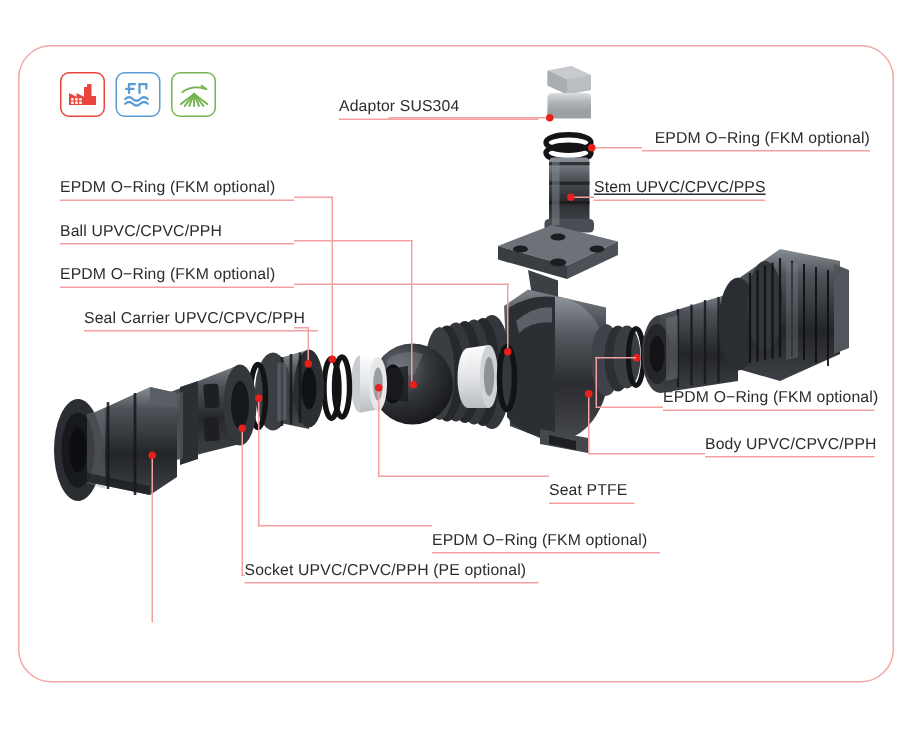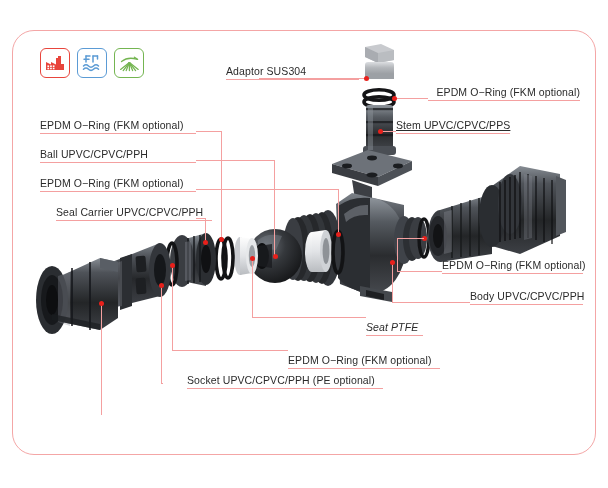--- a/index.html
+++ b/index.html
@@ -383,26 +383,26 @@
   </div>
   <div class="lbl" style="left:40px;top:177px;">
     <span class="txt">EPDM O−Ring (FKM optional)</span>
     <span class="rule" style="width:156px;"></span>
   </div>
   <div class="lbl" style="left:40px;top:206px;margin-left:16px;">
     <span class="txt">Seal Carrier UPVC/CPVC/PPH</span>
     <span class="rule" style="width:156px;"></span>
   </div>
 
-  <div class="lbl" style="left:163px;top:374px;margin-left:24px;">
+  <div class="lbl" style="left:163px;top:374px;">
     <span class="txt">Socket UPVC/CPVC/PPH (PE optional)</span>
     <span class="rule" style="width:196px;"></span>
   </div>
 
-  <div class="lbl" style="left:366px;top:321px;font-style:italic;">
+  <div class="lbl" style="left:366px;top:321px;">
     <span class="txt">Seat PTFE</span>
     <span class="rule" style="width:57px;"></span>
   </div>
   <div class="lbl" style="left:288px;top:354px;">
     <span class="txt">EPDM O−Ring (FKM optional)</span>
     <span class="rule" style="width:152px;"></span>
   </div>
 
   <div class="lbl right" style="left:428px;top:86px;">
     <span class="txt">EPDM O−Ring (FKM optional)</span>

